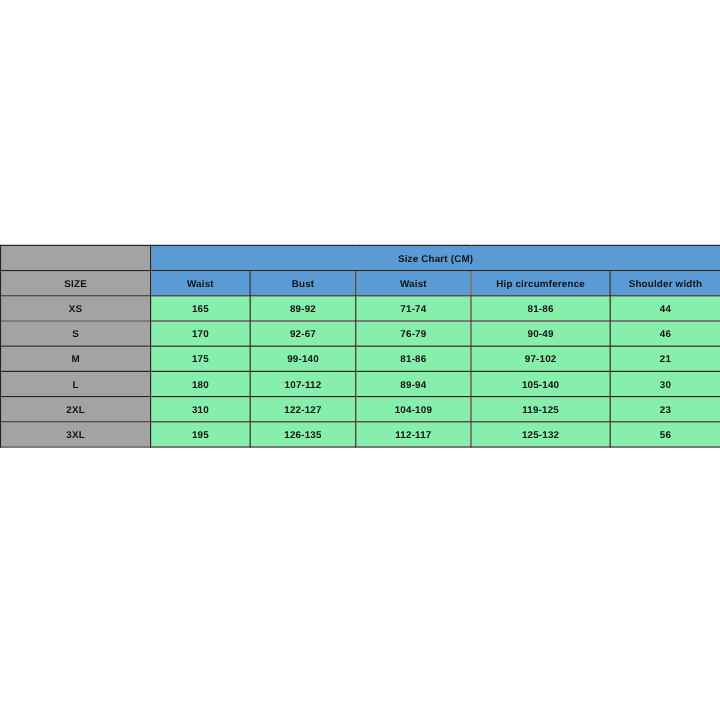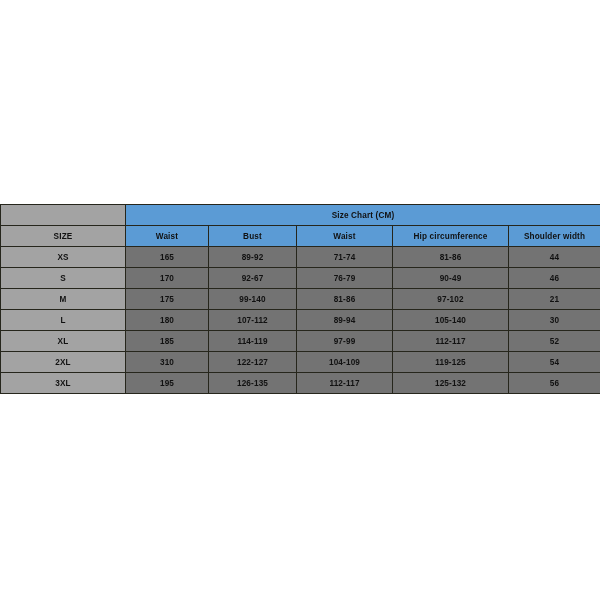--- a/index.html
+++ b/index.html
@@ -59,21 +59,21 @@
     background: #5b9bd5;
     font-size: 8.6px;
     font-weight: bold;
   }
   td.cell-colhead {
     background: #5b9bd5;
     font-size: 8.6px;
     font-weight: bold;
   }
   td.cell-data {
-    background: #737373;
+    background: #86efac;
   }
 </style>
 </head>
 <body>
 
 <div id="page-wrap">
 
   <table id="size-chart-table">
     <colgroup>
       <col class="col-size">
@@ -123,34 +123,26 @@
       </tr>
       <tr>
         <td class="cell-size-label">L</td>
         <td class="cell-data">180</td>
         <td class="cell-data">107-112</td>
         <td class="cell-data">89-94</td>
         <td class="cell-data">105-140</td>
         <td class="cell-data">30</td>
       </tr>
       <tr>
-        <td class="cell-size-label">XL</td>
-        <td class="cell-data">185</td>
-        <td class="cell-data">114-119</td>
-        <td class="cell-data">97-99</td>
-        <td class="cell-data">112-117</td>
-        <td class="cell-data">52</td>
-      </tr>
-      <tr>
         <td class="cell-size-label">2XL</td>
         <td class="cell-data">310</td>
         <td class="cell-data">122-127</td>
         <td class="cell-data">104-109</td>
         <td class="cell-data">119-125</td>
-        <td class="cell-data">54</td>
+        <td class="cell-data">23</td>
       </tr>
       <tr>
         <td class="cell-size-label">3XL</td>
         <td class="cell-data">195</td>
         <td class="cell-data">126-135</td>
         <td class="cell-data">112-117</td>
         <td class="cell-data">125-132</td>
         <td class="cell-data">56</td>
       </tr>
     </tbody>

